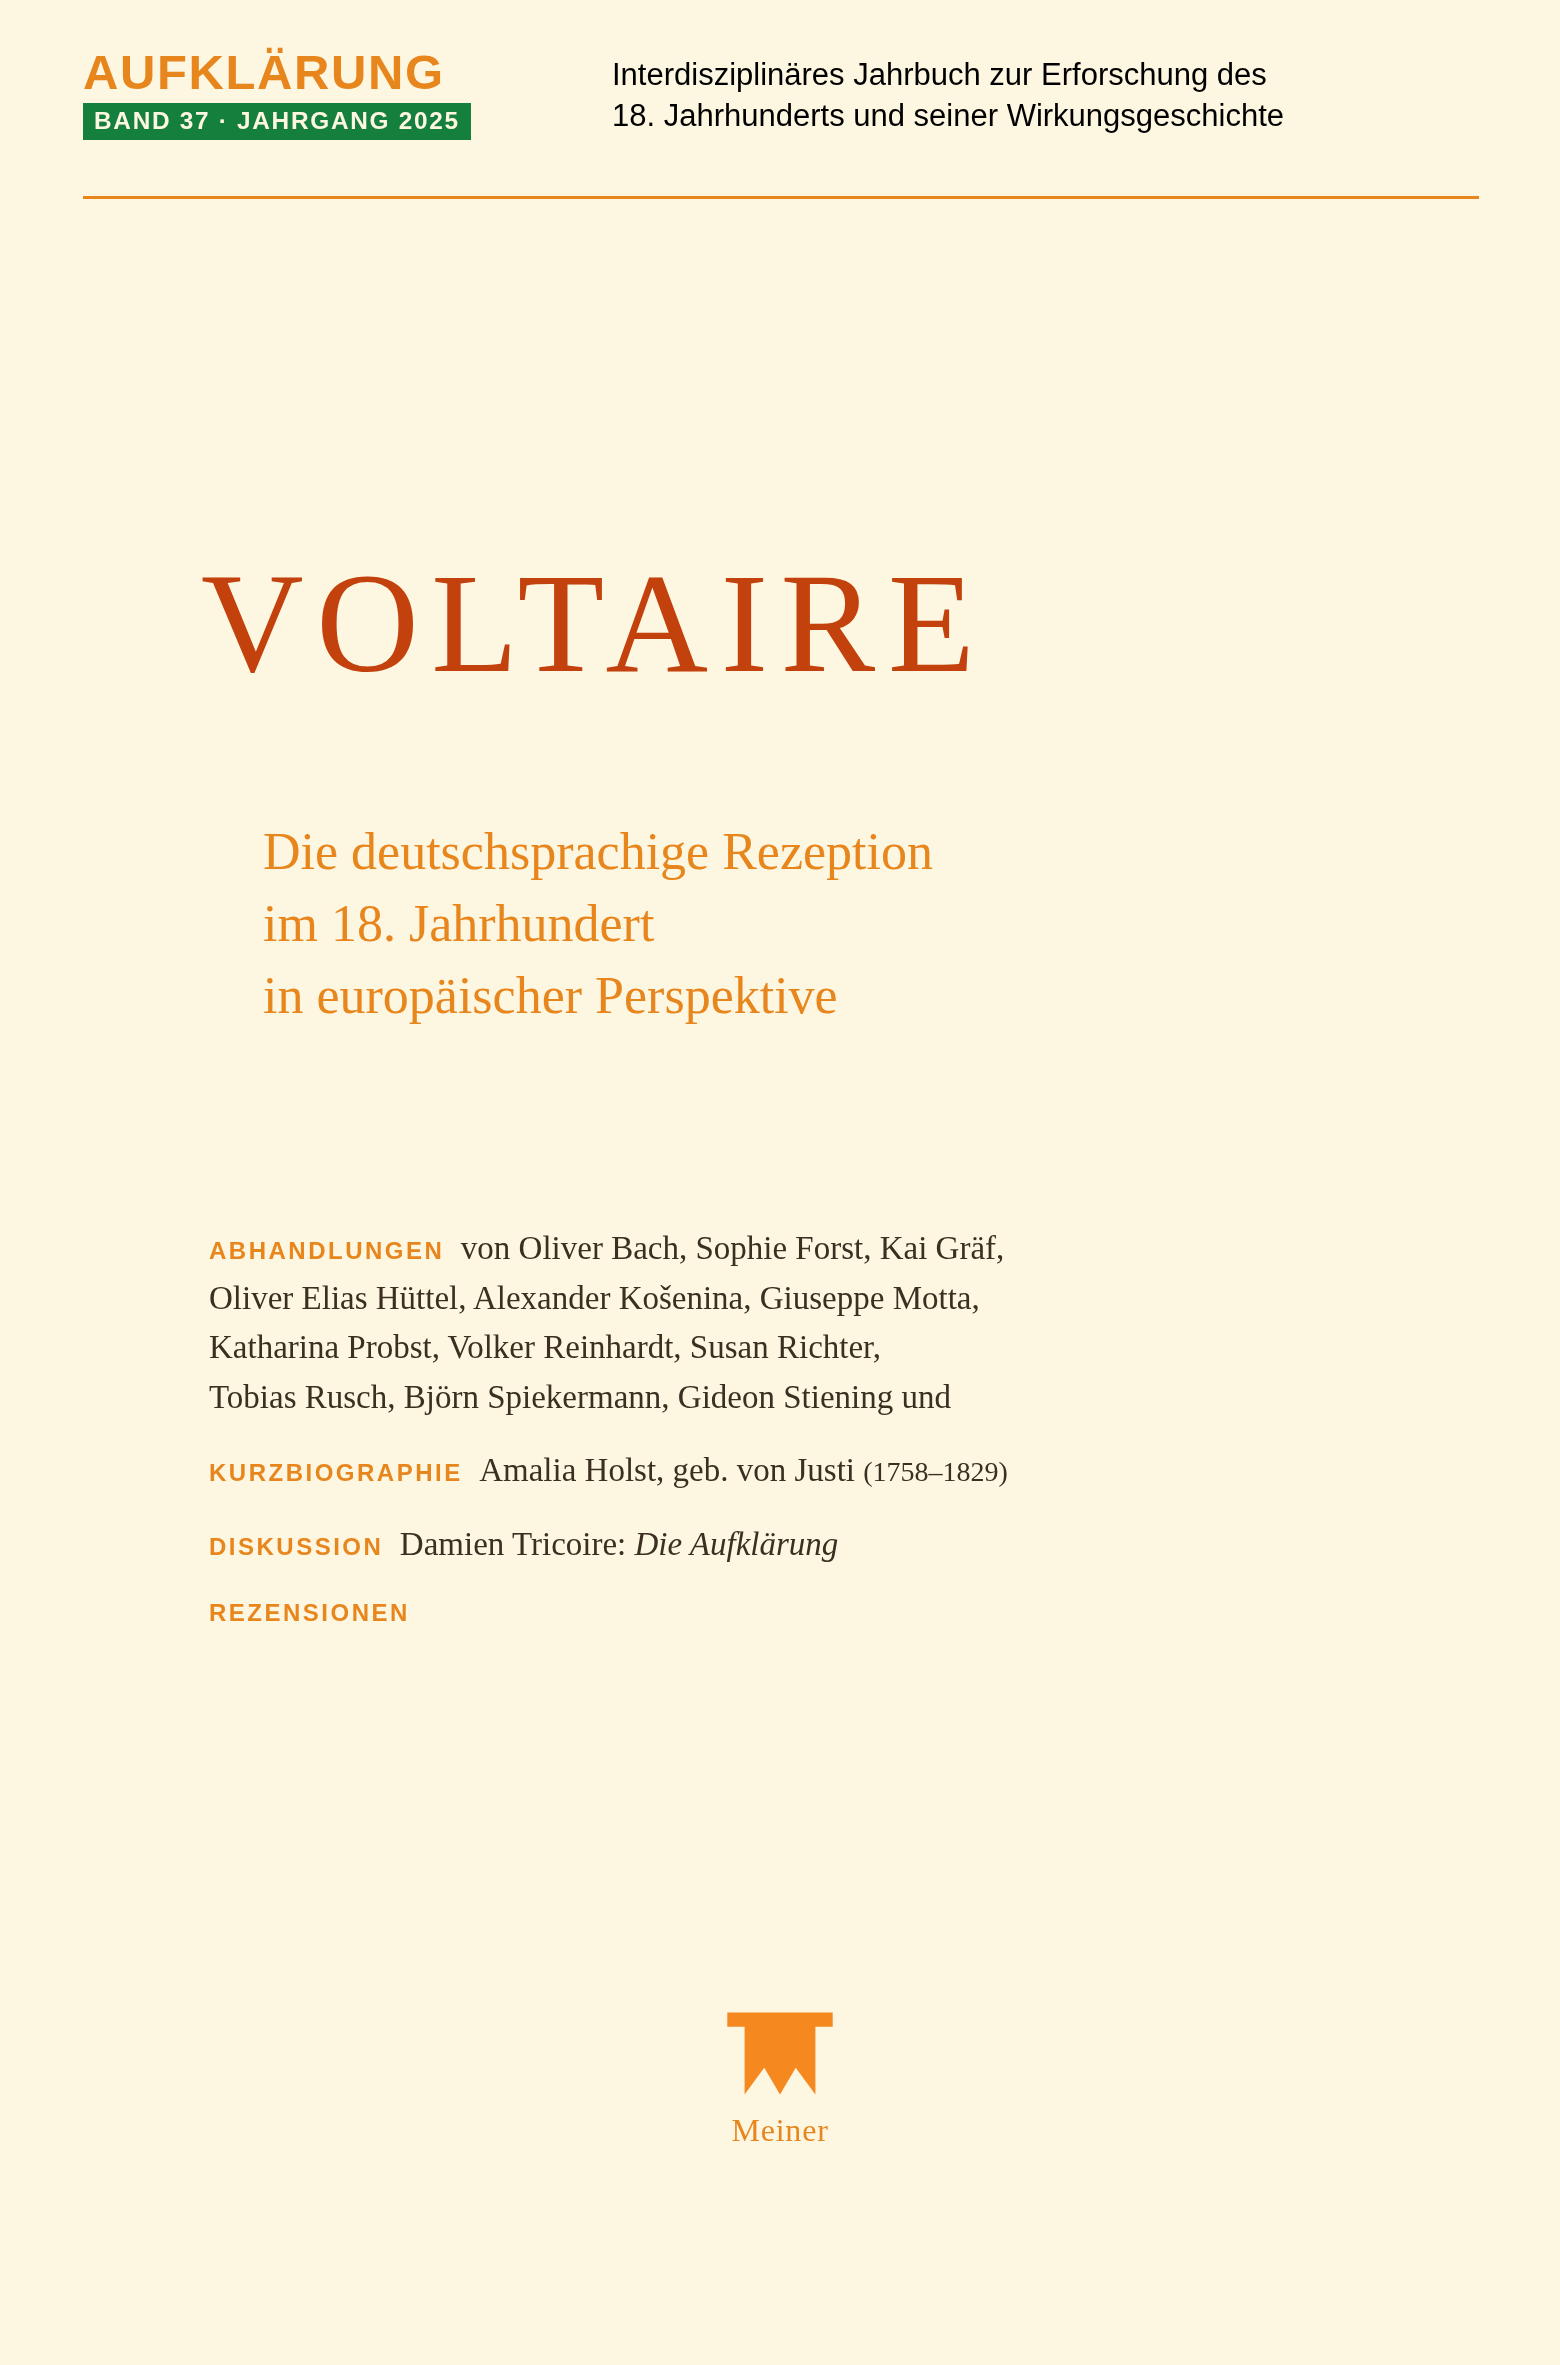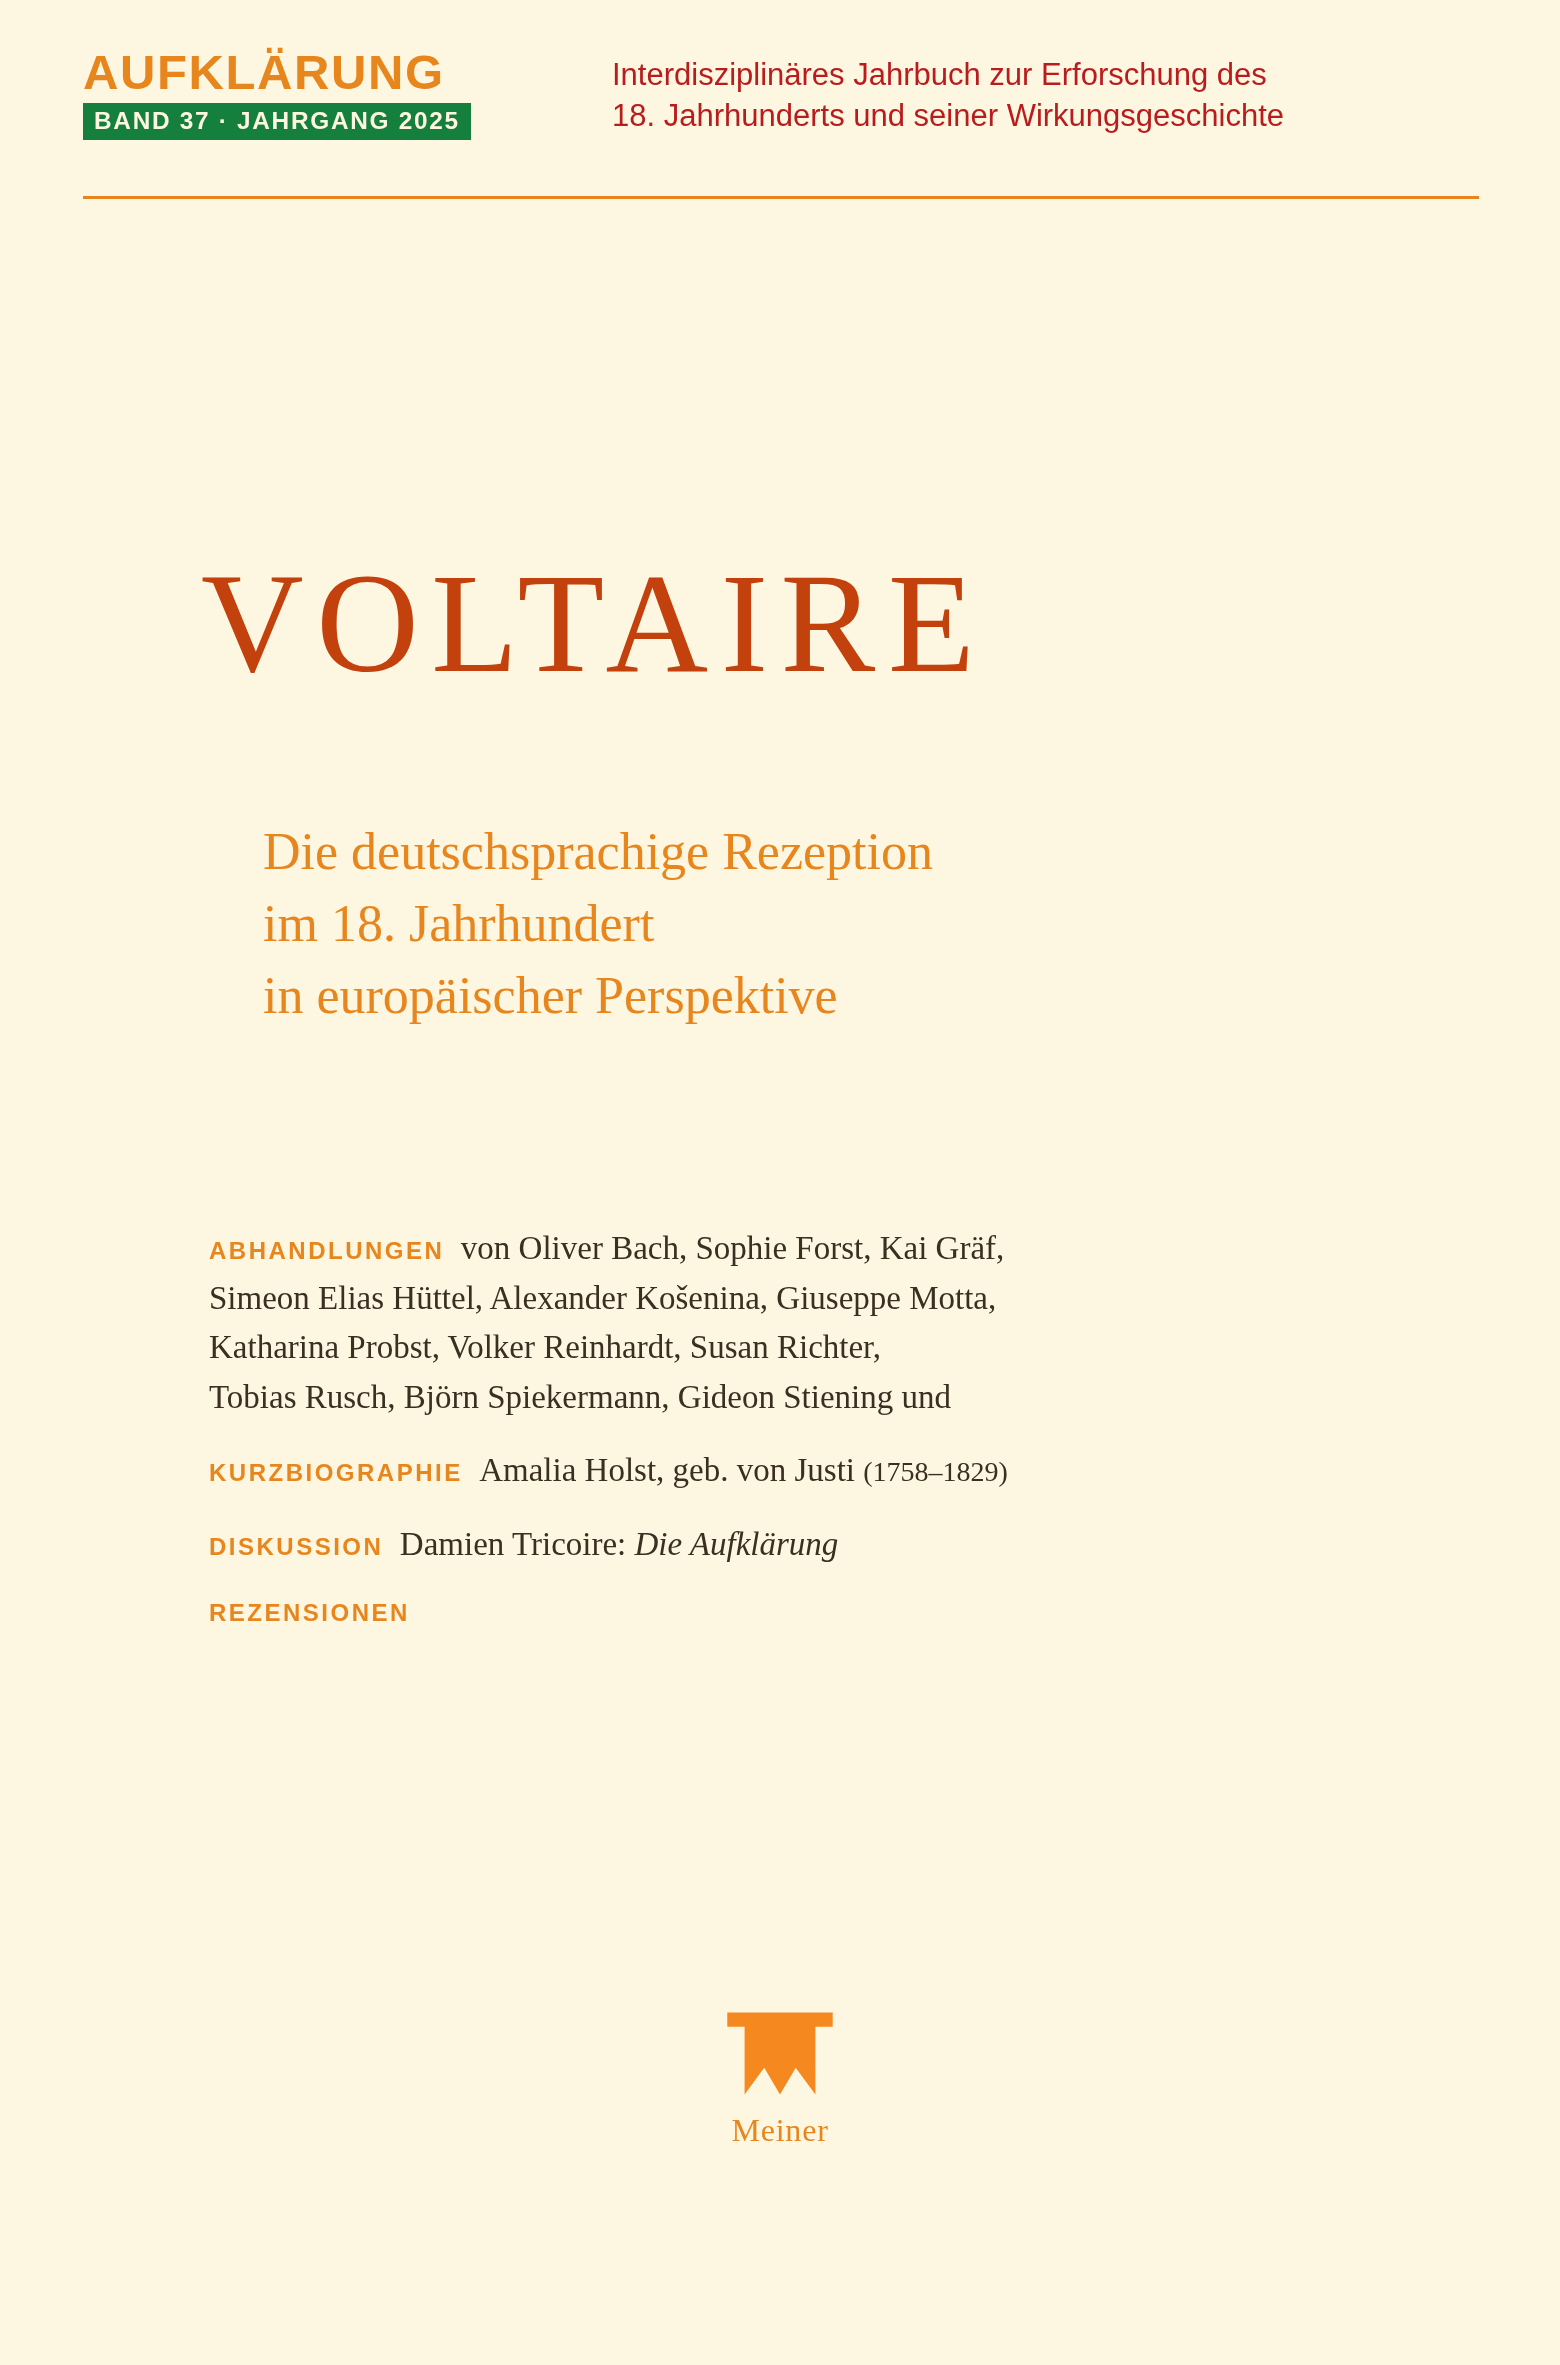--- a/index.html
+++ b/index.html
@@ -59,21 +59,21 @@
     line-height: 1;
   }
   .masthead-right {
     flex: 1 1 auto;
     padding-top: 8px;
     padding-left: 16px;
   }
   .subtitle-line {
     font-family: "Liberation Sans", sans-serif;
     font-size: 31px;
-    color: #b91c1c;
+    color: #000000;
     line-height: 1.32;
     white-space: nowrap;
   }
   .rule {
     position: absolute;
     left: 83px;
     top: 196px;
     width: 1396px;
     height: 3.2px;
     background: #e8861e;
@@ -199,21 +199,21 @@
     <div class="sline">Die deutschsprachige Rezeption</div>
     <div class="sline">im 18. Jahrhundert</div>
     <div class="sline">in europäischer Perspektive</div>
   </div>
 
   <div class="contents">
 
     <div class="sec">
       <div class="sec-block">
         <span class="sec-label">ABHANDLUNGEN</span><span class="sec-text">&nbsp;&nbsp;</span><span class="sec-text">von Oliver Bach, Sophie Forst, Kai Gräf,</span>
-        <span class="indent">Simeon Elias Hüttel, Alexander Košenina, Giuseppe Motta,</span>
+        <span class="indent">Oliver Elias Hüttel, Alexander Košenina, Giuseppe Motta,</span>
         <span class="indent">Katharina Probst, Volker Reinhardt, Susan Richter,</span>
         <span class="indent">Tobias Rusch, Björn Spiekermann, Gideon Stiening und</span>
       </div>
     </div>
 
     <div class="sec">
       <span class="sec-label">KURZBIOGRAPHIE</span><span class="sec-text">&nbsp;&nbsp;</span><span class="sec-text">Amalia Holst, geb. von Justi</span><span class="sec-text">&nbsp;</span><span class="sec-text small-caps-years">(1758–1829)</span>
     </div>
 
     <div class="sec">

